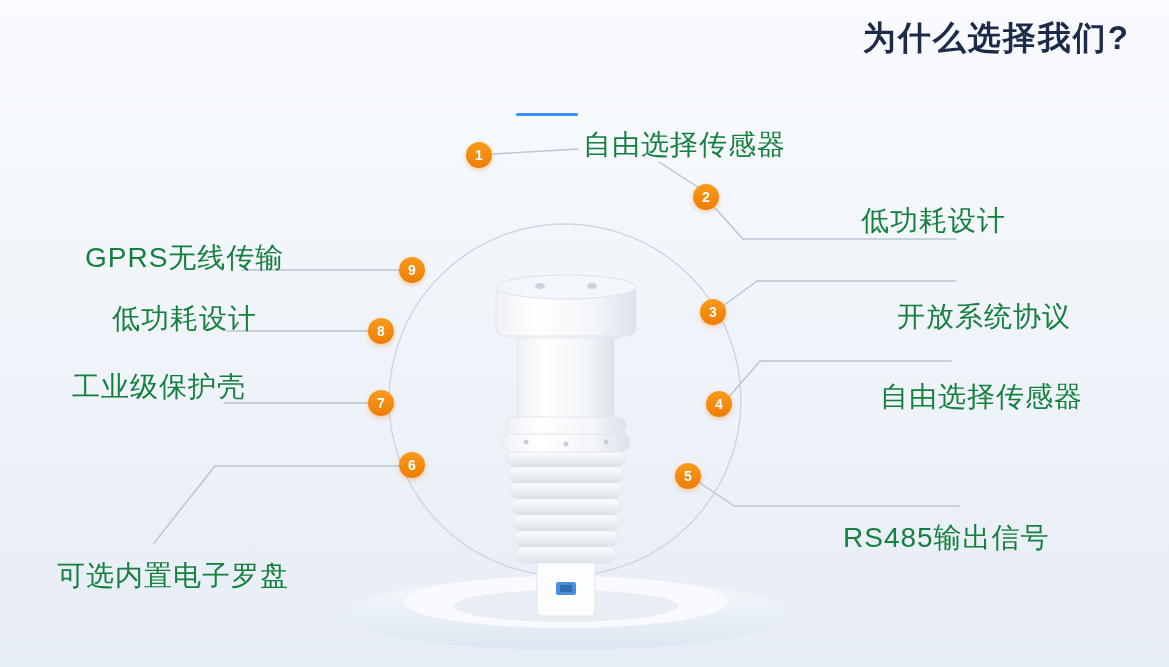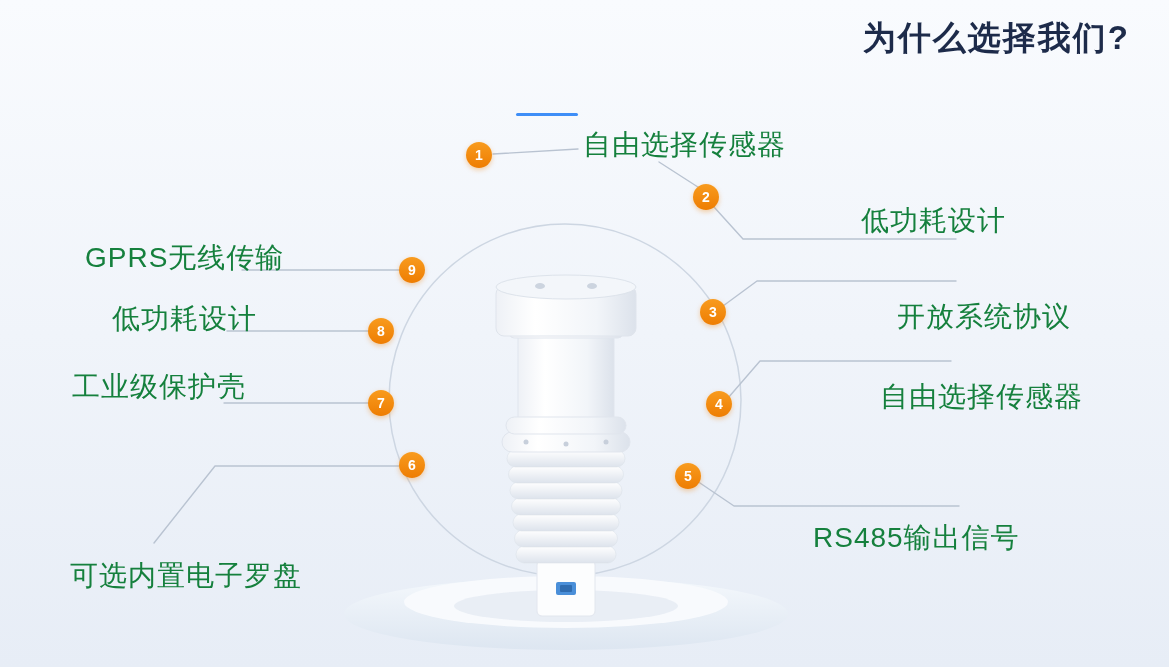--- a/index.html
+++ b/index.html
@@ -25,21 +25,21 @@
   .flabel{
     position:absolute;font-size:28px;color:#15803d;
     letter-spacing:1px;font-weight:500;white-space:nowrap;
   }
   
   .b1{left:466px;top:142px}.b2{left:693px;top:184px}.b3{left:700px;top:299px}
   .b4{left:706px;top:391px}.b5{left:675px;top:463px}.b6{left:399px;top:452px}
   .b7{left:368px;top:390px}.b8{left:368px;top:318px}.b9{left:399px;top:257px}
   
   .l1{left:583px;top:126px}.l2{left:861px;top:202px}.l3{left:897px;top:298px}
-  .l4{left:880px;top:378px}.l5{left:813px;top:519px}.l6{left:70px;top:557px}
+  .l4{left:880px;top:378px}.l5{left:843px;top:519px}.l6{left:57px;top:557px}
   .l7{left:72px;top:368px}.l8{left:112px;top:300px}.l9{left:85px;top:239px}
 </style>
 </head>
 <body>
 
 <div class="stage">
 
   <div class="header">
     <div class="title">为什么选择我们?</div>
   </div>

